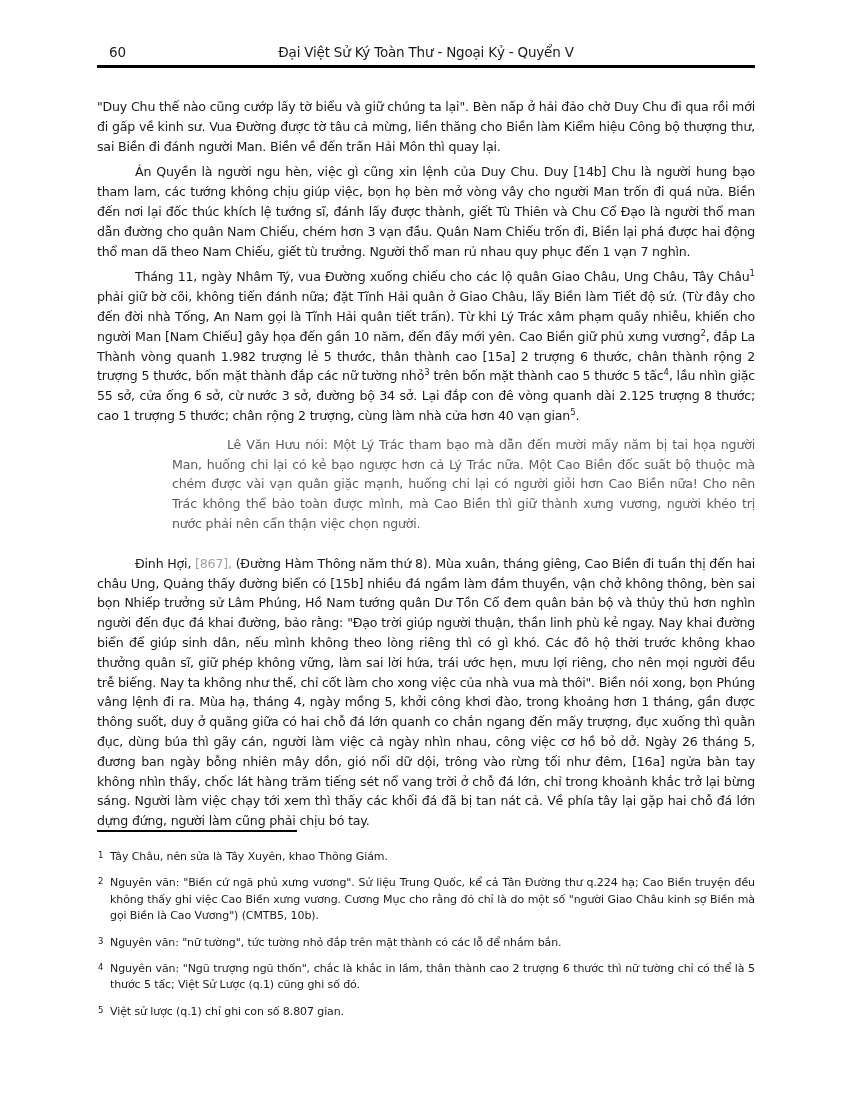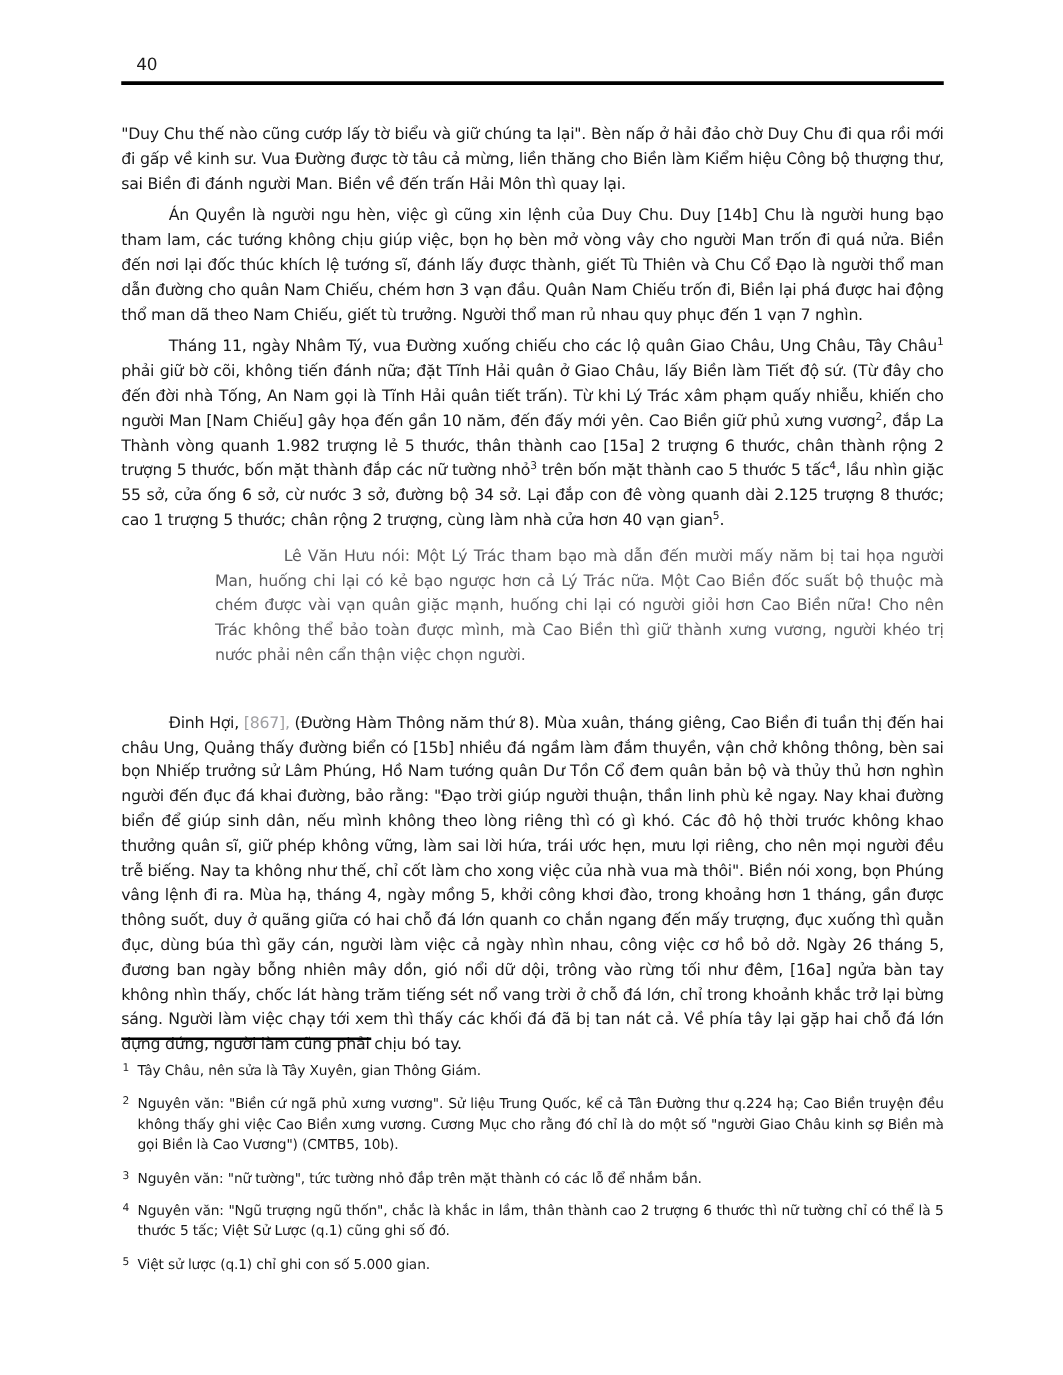--- a/index.html
+++ b/index.html
@@ -22,68 +22,69 @@
   .rule{position:absolute;top:65px;left:97px;right:95px;height:3px;background:var(--rule);}
   .content{
     position:absolute;top:97px;left:97px;right:95px;
     font-size:12.6px;line-height:19.8px;letter-spacing:-0.2px;text-align:justify;
   }
   .para{margin:6px 0 0;text-indent:38px;}
   .para.first{margin-top:0;text-indent:0;}
   .quote{
     margin:9px 0 0 75px;text-indent:55px;color:var(--quote);text-align:justify;
   }
-  .dinh-hoi{margin-top:34px;}
+  .dinh-hoi{margin-top:20px;}
   .content .bold{font-weight:normal;color:var(--text);}
   .content .year{color:var(--year);}
   sup.sup{font-size:8.5px;line-height:0;vertical-align:super;letter-spacing:0;}
   .footnotes{
     position:absolute;top:830px;left:97px;right:95px;
     font-size:11px;line-height:16.4px;text-align:justify;letter-spacing:-0.1px;
   }
   .fn-rule{width:200px;height:2px;background:var(--rule);margin-bottom:17px;}
   .footnote{position:relative;padding-left:13px;margin-bottom:10px;}
   .fn-num{position:absolute;left:1px;top:-2px;font-size:8.5px;}
 </style>
 </head>
 <body>
 
 <div class="page">
 
   <div class="header">
-    <span class="page-number">40</span>
+    <span class="page-number">60</span>
+    <span class="doc-title">Đại Việt Sử Ký Toàn Thư - Ngoại Kỷ - Quyển V</span>
   </div>
 
   <div class="rule"></div>
 
   <div class="content">
     <p class="para first"><span>"Duy Chu thế nào cũng cướp lấy tờ biểu và giữ chúng ta lại".  Bèn nấp ở hải đảo chờ Duy Chu đi qua rồi mới đi gấp về kinh sư.  Vua Đường được tờ tâu cả mừng, liền thăng cho Biền làm Kiểm hiệu Công bộ thượng thư, sai Biền đi đánh người Man.  Biền về đến trấn Hải Môn thì quay lại.</span></p>
     <p class="para"><span>Án Quyền là người ngu hèn, việc gì cũng xin lệnh của Duy Chu.  Duy </span><span class="bold">[14b]</span><span> Chu là người hung bạo tham lam, các tướng không chịu giúp việc, bọn họ bèn mở vòng vây cho người Man trốn đi quá nửa.  Biền đến nơi lại đốc thúc khích lệ tướng sĩ, đánh lấy được thành, giết Tù Thiên và Chu Cổ Đạo là người thổ man dẫn đường cho quân Nam Chiếu, chém hơn 3 vạn đầu.  Quân Nam Chiếu trốn đi, Biền lại phá được hai động thổ man dã theo Nam Chiếu, giết tù trưởng.  Người thổ man rủ nhau quy phục đến 1 vạn 7 nghìn.</span></p>
     <p class="para"><span>Tháng 11, ngày Nhâm Tý, vua Đường xuống chiếu cho các lộ quân Giao Châu, Ung Châu, Tây Châu</span><sup class="sup">1</sup><span> phải giữ bờ cõi, không tiến đánh nữa; đặt Tĩnh Hải quân ở Giao Châu, lấy Biền làm Tiết độ sứ.  (Từ đây cho đến đời nhà Tống, An Nam gọi là Tĩnh Hải quân tiết trấn).  Từ khi Lý Trác xâm phạm quấy nhiễu, khiến cho người Man [Nam Chiếu] gây họa đến gần 10 năm, đến đấy mới yên.  Cao Biền giữ phủ xưng vương</span><sup class="sup">2</sup><span>, đắp La Thành vòng quanh 1.982 trượng lẻ 5 thước, thân thành cao </span><span class="bold">[15a]</span><span> 2 trượng 6 thước, chân thành rộng 2 trượng 5 thước, bốn mặt thành đắp các nữ tường nhỏ</span><sup class="sup">3</sup><span> trên bốn mặt thành cao 5 thước 5 tấc</span><sup class="sup">4</sup><span>, lầu nhìn giặc 55 sở, cửa ống 6 sở, cừ nước 3 sở, đường bộ 34 sở.  Lại đắp con đê vòng quanh dài 2.125 trượng 8 thước; cao 1 trượng 5 thước; chân rộng 2 trượng, cùng làm nhà cửa hơn 40 vạn gian</span><sup class="sup">5</sup><span>.</span></p>
     <div class="quote"><span>Lê Văn Hưu nói: Một Lý Trác tham bạo mà dẫn đến mười mấy năm bị tai họa người Man, huống chi lại có kẻ bạo ngược hơn cả Lý Trác nữa.  Một Cao Biền đốc suất bộ thuộc mà chém được vài vạn quân giặc mạnh, huống chi lại có người giỏi hơn Cao Biền nữa!  Cho nên Trác không thể bảo toàn được mình, mà Cao Biền thì giữ thành xưng vương, người khéo trị nước phải nên cẩn thận việc chọn người.</span></div>
     <p class="para dinh-hoi"><span class="bold">Đinh Hợi,</span><span class="year"> [867], </span><span>(Đường Hàm Thông năm thứ 8).  Mùa xuân, tháng giêng, Cao Biền đi tuần thị đến hai châu Ung, Quảng thấy đường biển có </span><span class="bold">[15b]</span><span> nhiều đá ngầm làm đắm thuyền, vận chở không thông, bèn sai bọn Nhiếp trưởng sử Lâm Phúng, Hồ Nam tướng quân Dư Tồn Cổ đem quân bản bộ và thủy thủ hơn nghìn người đến đục đá khai đường, bảo rằng: "Đạo trời giúp người thuận, thần linh phù kẻ ngay.  Nay khai đường biển để giúp sinh dân, nếu mình không theo lòng riêng thì có gì khó.  Các đô hộ thời trước không khao thưởng quân sĩ, giữ phép không vững, làm sai lời hứa, trái ước hẹn, mưu lợi riêng, cho nên mọi người đều trễ biếng.  Nay ta không như thế, chỉ cốt làm cho xong việc của nhà vua mà thôi".  Biền nói xong, bọn Phúng vâng lệnh đi ra.  Mùa hạ, tháng 4, ngày mồng 5, khởi công khơi đào, trong khoảng hơn 1 tháng, gần được thông suốt, duy ở quãng giữa có hai chỗ đá lớn quanh co chắn ngang đến mấy trượng, đục xuống thì quằn đục, dùng búa thì gãy cán, người làm việc cả ngày nhìn nhau, công việc cơ hồ bỏ dở.  Ngày 26 tháng 5, đương ban ngày bỗng nhiên mây dồn, gió nổi dữ dội, trông vào rừng tối như đêm, </span><span class="bold">[16a]</span><span> ngửa bàn tay không nhìn thấy, chốc lát hàng trăm tiếng sét nổ vang trời ở chỗ đá lớn, chỉ trong khoảnh khắc trở lại bừng sáng.  Người làm việc chạy tới xem thì thấy các khối đá đã bị tan nát cả.  Về phía tây lại gặp hai chỗ đá lớn dựng đứng, người làm cũng phải chịu bó tay.</span></p>
   </div>
 
   <div class="footnotes">
     <div class="fn-rule"></div>
     <div class="footnote">
       <sup class="fn-num">1</sup>
-      <span>Tây Châu, nên sửa là Tây Xuyên, gian Thông Giám.</span>
+      <span>Tây Châu, nên sửa là Tây Xuyên, khao Thông Giám.</span>
     </div>
     <div class="footnote">
       <sup class="fn-num">2</sup>
       <span>Nguyên văn: "Biền cứ ngã phủ xưng vương".  Sử liệu Trung Quốc, kể cả Tân Đường thư q.224 hạ; Cao Biền truyện đều không thấy ghi việc Cao Biền xưng vương.  Cương Mục cho rằng đó chỉ là do một số "người Giao Châu kinh sợ Biền mà gọi Biền là Cao Vương") (CMTB5, 10b).</span>
     </div>
     <div class="footnote">
       <sup class="fn-num">3</sup>
       <span>Nguyên văn: "nữ tường", tức tường nhỏ đắp trên mặt thành có các lỗ để nhắm bắn.</span>
     </div>
     <div class="footnote">
       <sup class="fn-num">4</sup>
       <span>Nguyên văn: "Ngũ trượng ngũ thốn", chắc là khắc in lầm, thân thành cao 2 trượng 6 thước thì nữ tường chỉ có thể là 5 thước 5 tấc; Việt Sử Lược (q.1) cũng ghi số đó.</span>
     </div>
     <div class="footnote">
       <sup class="fn-num">5</sup>
-      <span>Việt sử lược (q.1) chỉ ghi con số 5.000 gian.</span>
+      <span>Việt sử lược (q.1) chỉ ghi con số 8.807 gian.</span>
     </div>
   </div>
 
 </div>
 
 </body></html>

